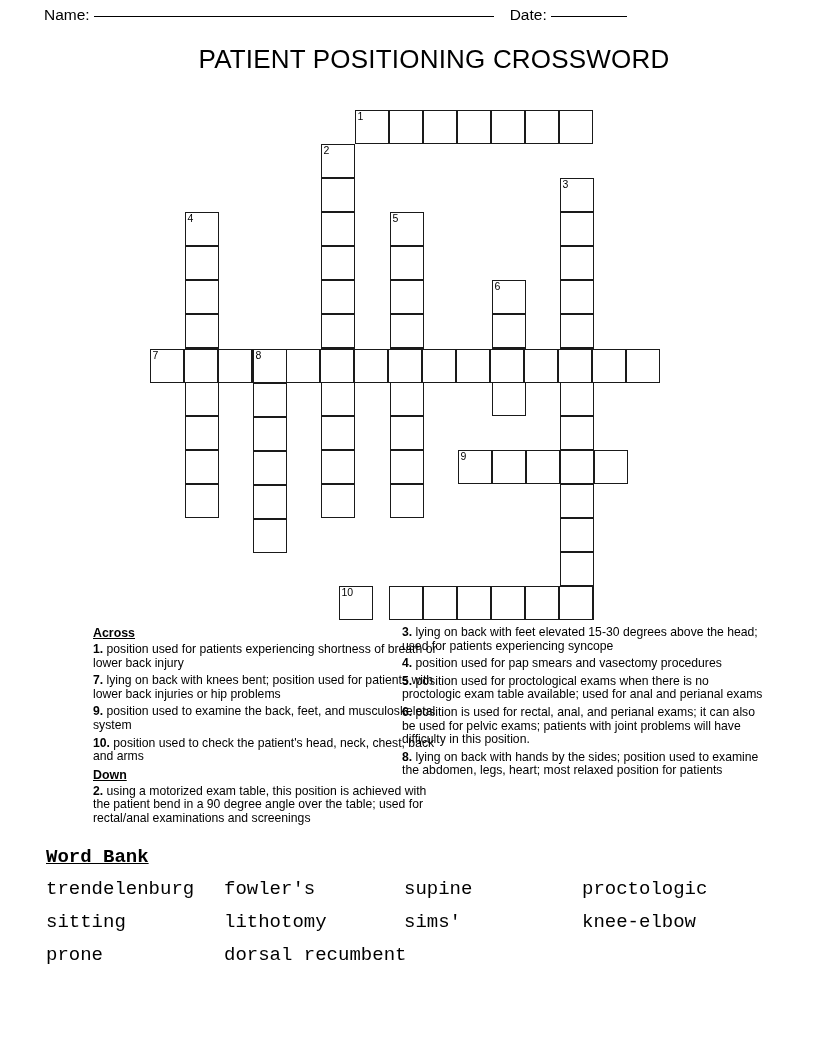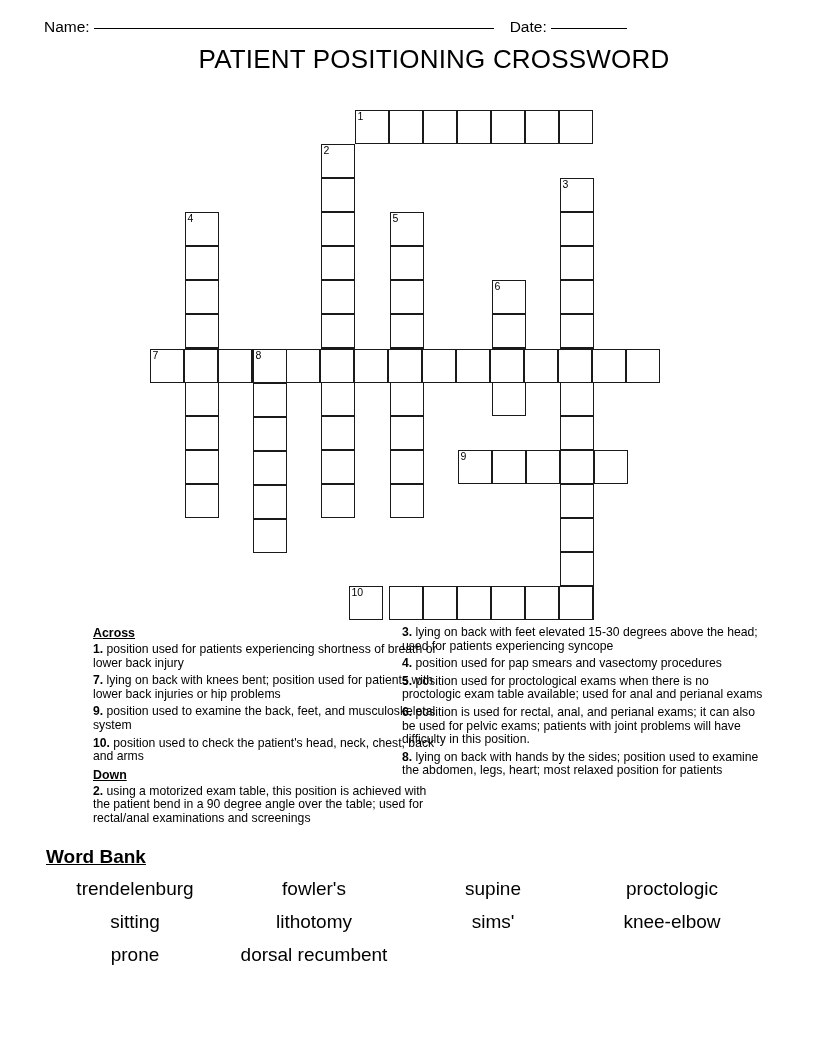--- a/index.html
+++ b/index.html
@@ -18,21 +18,21 @@
 
   
   .header-line {
     position: absolute;
     left: 0;
     top: 0;
     width: 816px;
     height: 26px;
     display: flex;
     align-items: baseline;
-    padding-top: 18px;
+    padding-top: 6px;
     box-sizing: border-box;
   }
   .name-label {
     font-size: 15.5px;
     margin-left: 44px;
     white-space: nowrap;
   }
   .name-rule {
     display: inline-block;
     width: 400px;
@@ -129,38 +129,38 @@
   .clue .cnum {
     font-weight: bold;
   }
 
   
   #word-bank {
     position: absolute;
     left: 46px;
     top: 845px;
     width: 730px;
+    font-family: Liberation Mono, monospace;
   }
   .wb-title {
     font-size: 19px;
     font-weight: bold;
     text-decoration: underline;
     margin: 0 0 6px 0;
     line-height: 24px;
   }
   .wb-grid {
     display: grid;
     grid-template-columns: 178px 180px 178px 180px;
     row-gap: 5px;
   }
   .wb-word {
     font-size: 19px;
     line-height: 28px;
     white-space: nowrap;
-    text-align: center;
   }
 </style>
 </head>
 <body>
 
 <div class="header-line">
   <span class="name-label">Name:</span>
   <span class="name-rule"></span>
   <span class="date-label">Date:</span>
   <span class="date-rule"></span>
@@ -258,21 +258,21 @@
     <div class="xw-cell" style="left: 253px; top: 417px;"></div>
     <div class="xw-cell" style="left: 253px; top: 451px;"></div>
     <div class="xw-cell" style="left: 253px; top: 485px;"></div>
     <div class="xw-cell" style="left: 253px; top: 519px;"></div>
     <div class="xw-cell" style="left: 458px; top: 450px;">
       <span class="xw-num">9</span>
     </div>
     <div class="xw-cell" style="left: 492px; top: 450px;"></div>
     <div class="xw-cell" style="left: 526px; top: 450px;"></div>
     <div class="xw-cell" style="left: 594px; top: 450px;"></div>
-    <div class="xw-cell" style="left: 349px; top: 586px;">
+    <div class="xw-cell" style="left: 339px; top: 586px;">
       <span class="xw-num">10</span>
     </div>
     <div class="xw-cell" style="left: 389px; top: 586px;"></div>
     <div class="xw-cell" style="left: 423px; top: 586px;"></div>
     <div class="xw-cell" style="left: 457px; top: 586px;"></div>
     <div class="xw-cell" style="left: 491px; top: 586px;"></div>
     <div class="xw-cell" style="left: 525px; top: 586px;"></div>
     <div class="xw-cell" style="left: 559px; top: 586px;"></div>
   </div>
 

